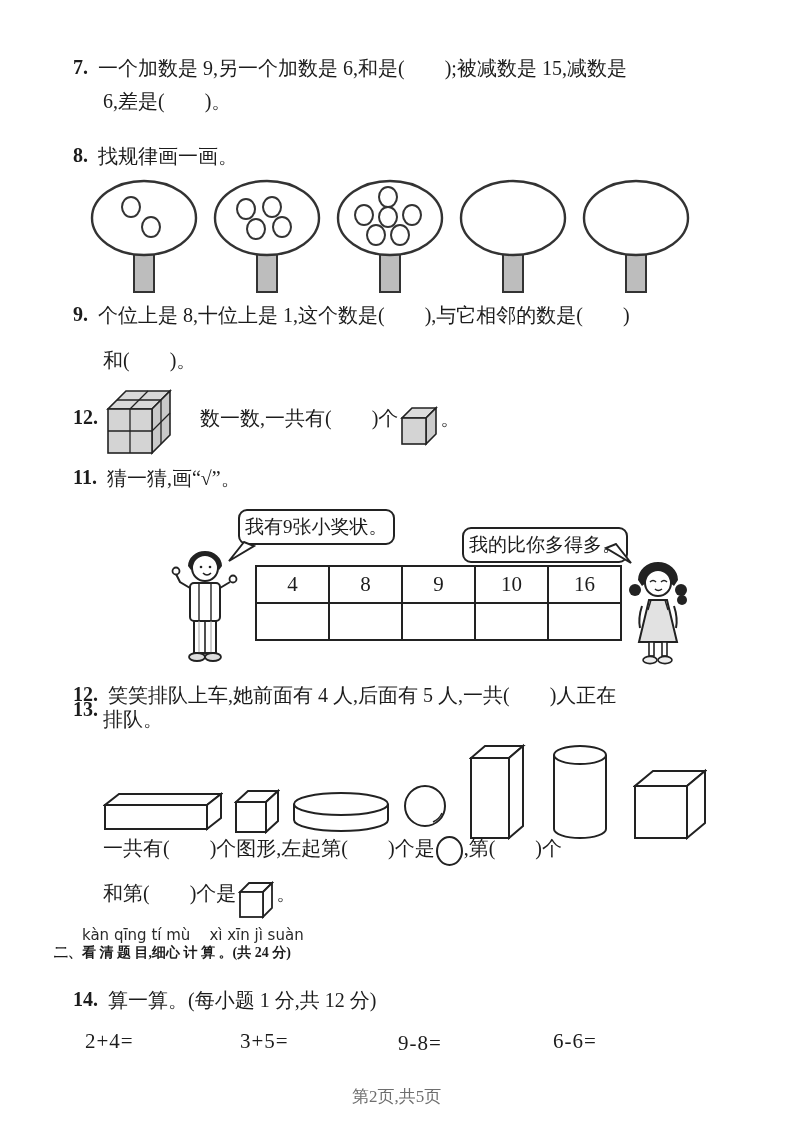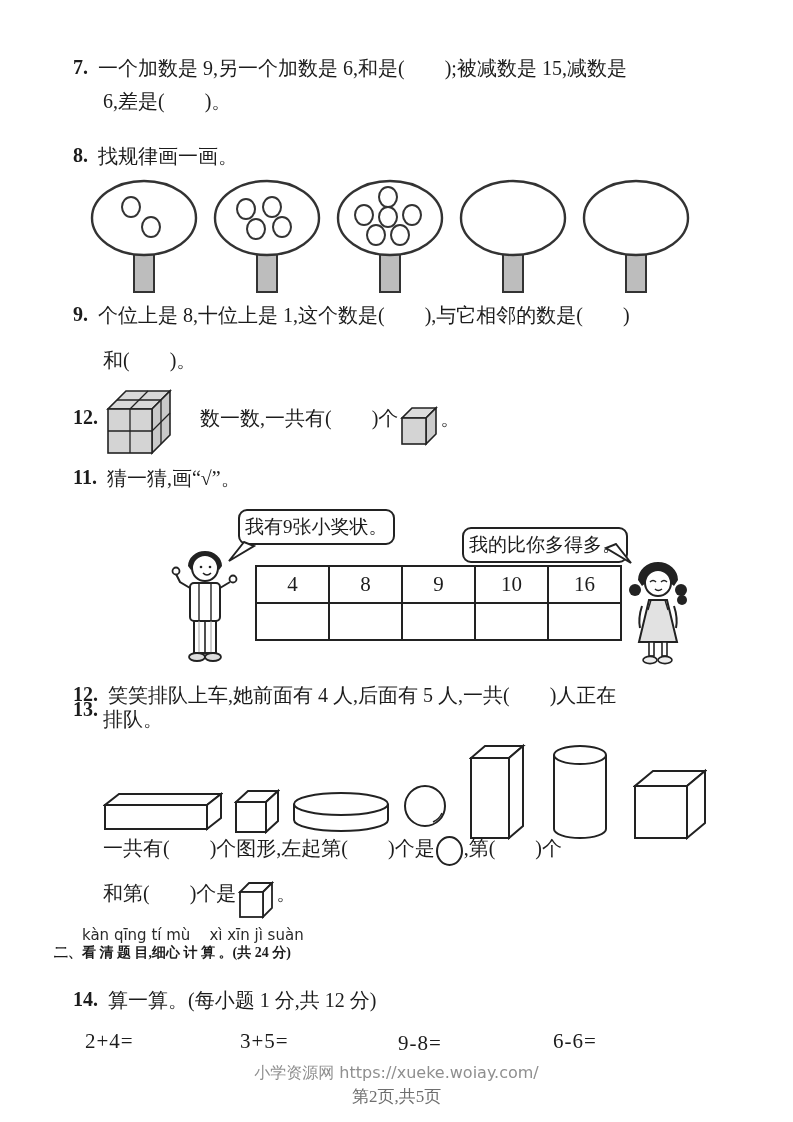--- a/index.html
+++ b/index.html
@@ -272,16 +272,15 @@
 
   <div class="qline" style="left:73px;top:988px;">
     <span class="qnum">14.</span>
     <span class="qtext">算一算。(每小题 1 分,共 12 分)</span>
   </div>
   <span class="expr" style="left:85px;top:1029px;text-align:center;">2+4=</span>
   <span class="expr" style="left:240px;top:1029px;">3+5=</span>
   <span class="expr" style="left:398px;top:1031px;">9-8=</span>
   <span class="expr" style="left:553px;top:1029px;">6-6=</span>
 
-  <div class="footer1">小学资源网 https://xueke.woiay.com/</div>
   <div class="footer2">第2页,共5页</div>
 
 </div>
 
 </body></html>

